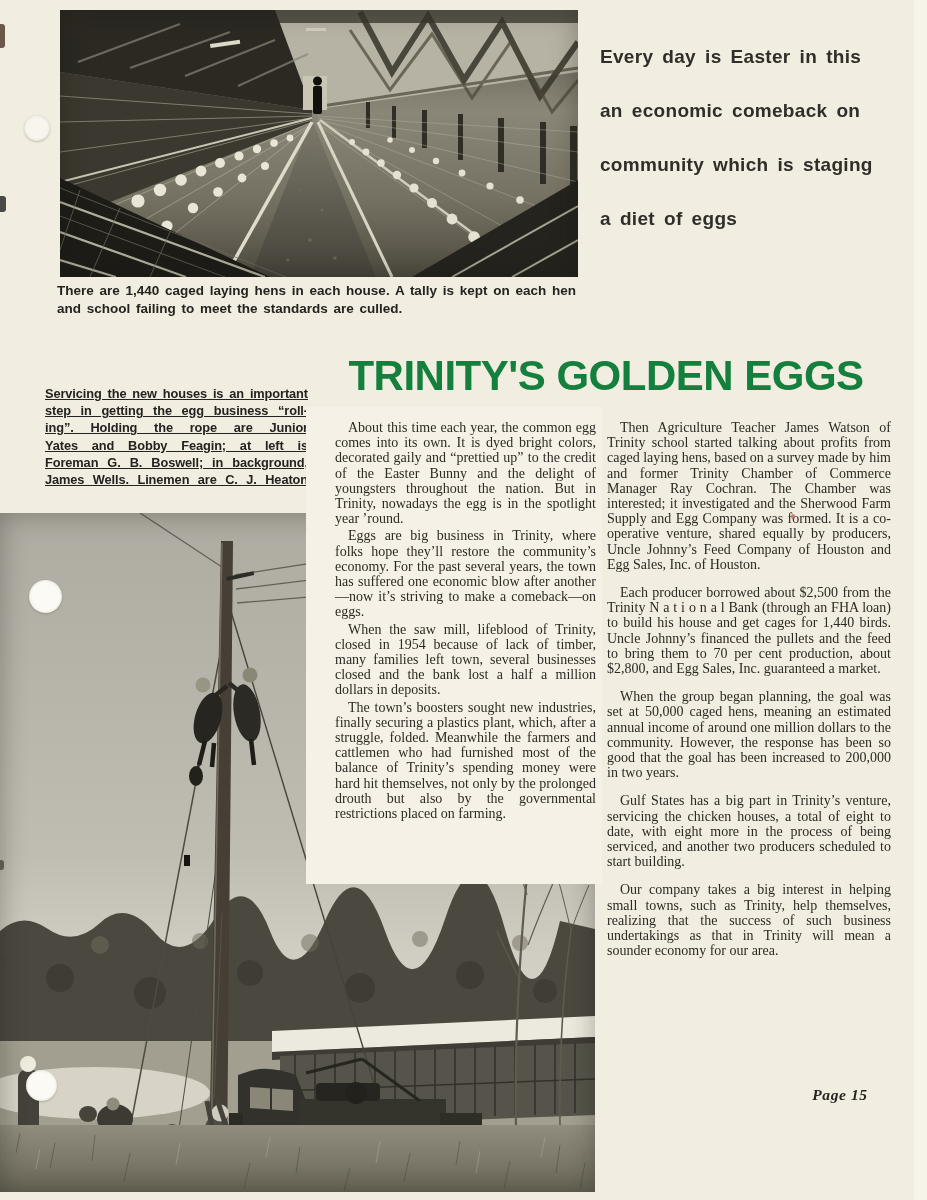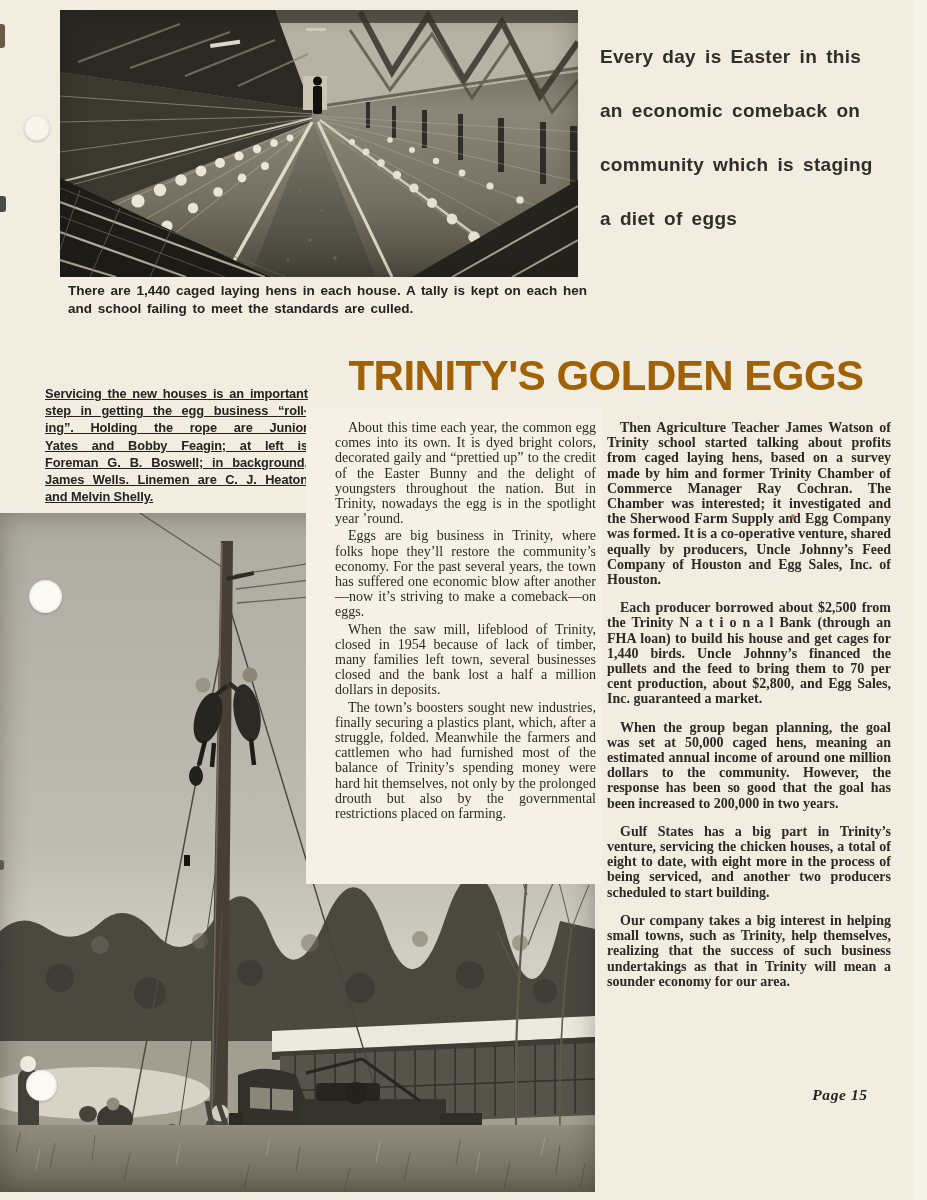--- a/index.html
+++ b/index.html
@@ -11,36 +11,36 @@
   
   .photo{position:absolute;overflow:hidden;}
   .photo svg{display:block;width:100%;height:100%;}
   .photo::after{content:"";position:absolute;inset:0;box-shadow:inset 0 0 28px rgba(25,22,14,.33);pointer-events:none;}
   .photo-top{left:60px;top:10px;width:518px;height:267px;}
   .photo-pole{left:0;top:513px;width:595px;height:679px;}
   
   .standfirst{position:absolute;left:600px;top:46px;width:315px;color:#2f2e29;}
   .sf-line{font-size:19px;font-weight:bold;letter-spacing:.3px;word-spacing:3.5px;line-height:21px;margin:0 0 33px 0;white-space:nowrap;}
   
-  .caption-top{position:absolute;left:68px;top:282px;width:548px;color:#24231f;}
+  .caption-top{position:absolute;left:57px;top:282px;width:548px;color:#24231f;}
   .cap-line{font-size:13.5px;font-weight:bold;line-height:18px;word-spacing:2px;white-space:nowrap;}
   .caption-left{position:absolute;left:45px;top:385px;width:263px;color:#24231f;}
   .lcap-line{font-size:12.8px;font-weight:bold;line-height:17.2px;letter-spacing:-.1px;text-align:justify;text-decoration:underline;}
   .lcap-line.just{text-align-last:justify;}
   
   .headline{
     position:absolute;left:300px;top:352px;width:612px;margin:0;
     text-align:center;font-size:42px;font-weight:bold;letter-spacing:-.5px;
-    color:#a16207;white-space:nowrap;
+    color:#15803d;white-space:nowrap;
   }
   
   .colbox{position:absolute;left:306px;top:407px;width:296px;height:477px;background:#f5f1e6;}
   .bodycol{position:absolute;color:#2c2a24;font-family:"Liberation Serif",serif;}
   .col1{left:335px;top:420px;width:261px;}
-  .col2{left:607px;top:420px;width:284px;font-weight:bold;}
+  .col2{left:607px;top:420px;width:284px;}
   .bp{font-size:14px;line-height:15.2px;text-align:justify;text-indent:13px;margin:0;}
   .col1 .bp{margin-bottom:2px;}
   .col2 .bp{margin-bottom:13px;}
   
   .pagenum{
     position:absolute;left:780px;top:1086px;width:120px;text-align:center;
     font-family:"Liberation Serif",serif;font-style:italic;font-weight:bold;
     font-size:15.5px;letter-spacing:.6px;color:#26241f;
   }
   
@@ -225,21 +225,20 @@
     <div class="cap-line">and school failing to meet the standards are culled.</div>
   </div>
 
   <div class="caption-left">
     <div class="lcap-line just">Servicing the new houses is an important</div>
     <div class="lcap-line just">step in getting the egg business “roll-</div>
     <div class="lcap-line just">ing”.  Holding the rope are Junior</div>
     <div class="lcap-line just">Yates and Bobby Feagin; at left is</div>
     <div class="lcap-line just">Foreman G. B. Boswell; in background,</div>
     <div class="lcap-line just">James Wells.  Linemen are C. J. Heaton</div>
-    <div class="lcap-line">and Melvin Shelly.</div>
   </div>
 
   <h1 class="headline">TRINITY'S GOLDEN EGGS</h1>
 
   <div class="photo photo-pole">
     <svg viewBox="0 0 595 679" preserveAspectRatio="none">
       <defs>
         <linearGradient id="pgSky" x1="0" y1="0" x2="0" y2="1">
           <stop offset="0" stop-color="#aeaba2"></stop>
           <stop offset="0.5" stop-color="#bfbcb2"></stop>

